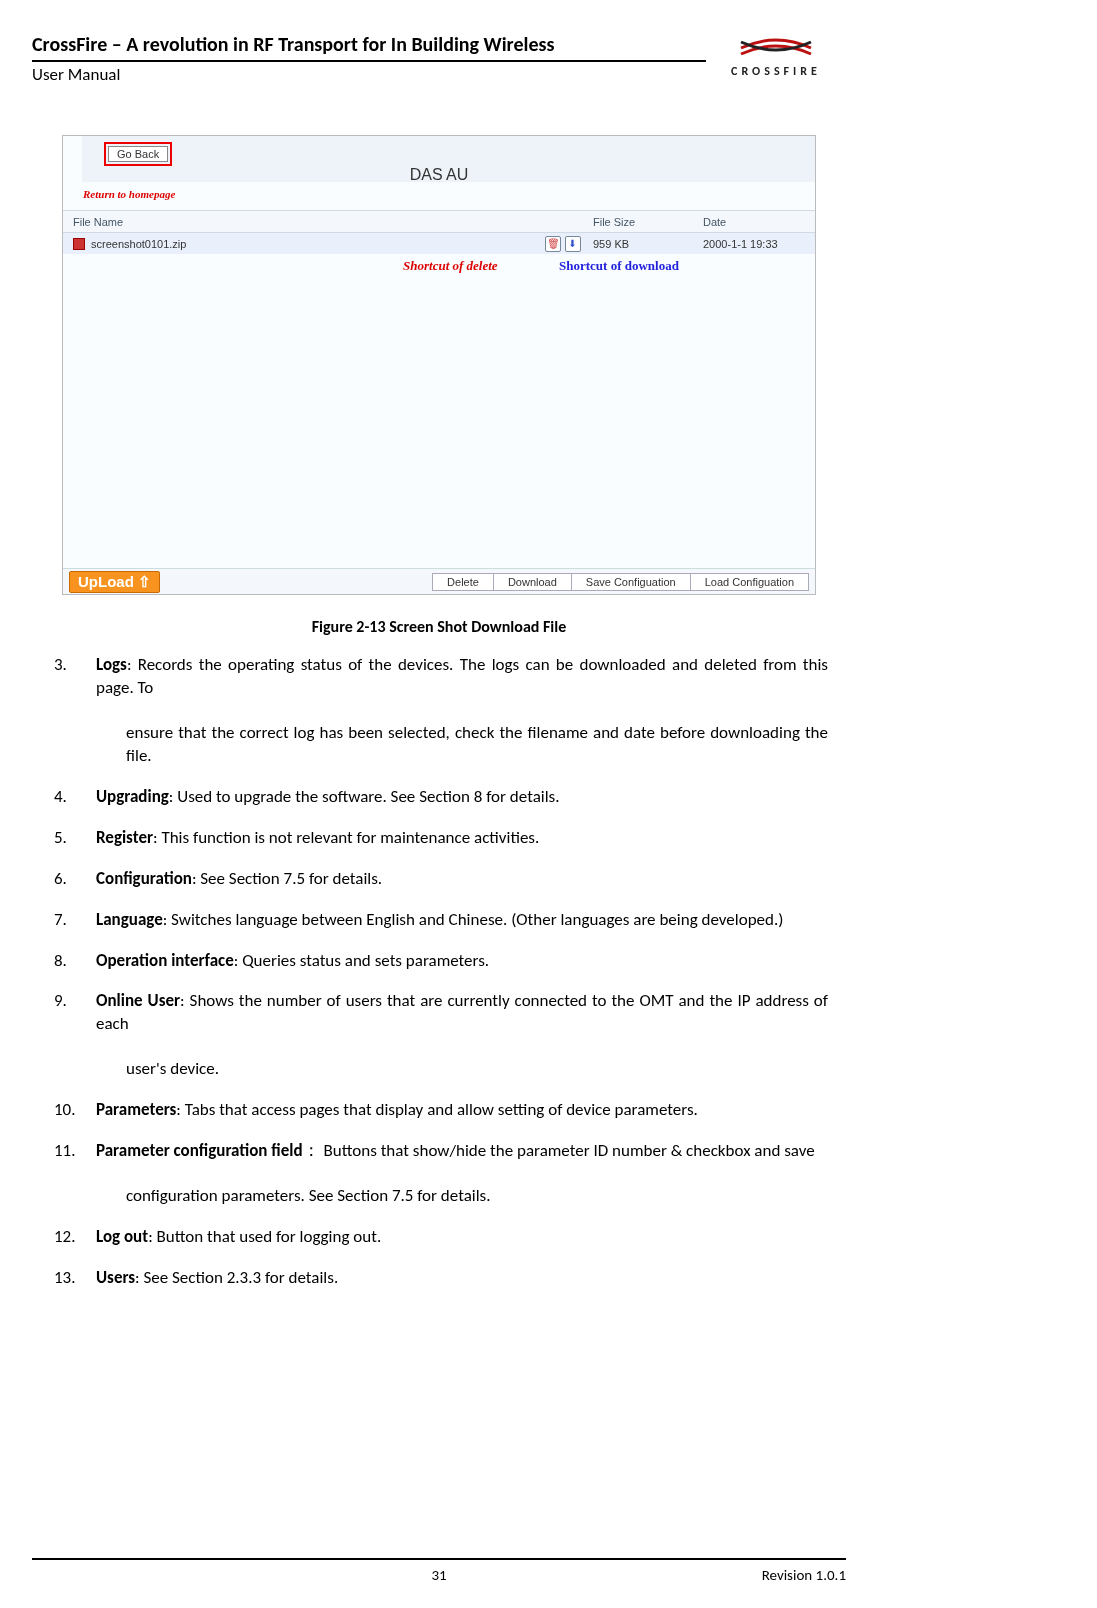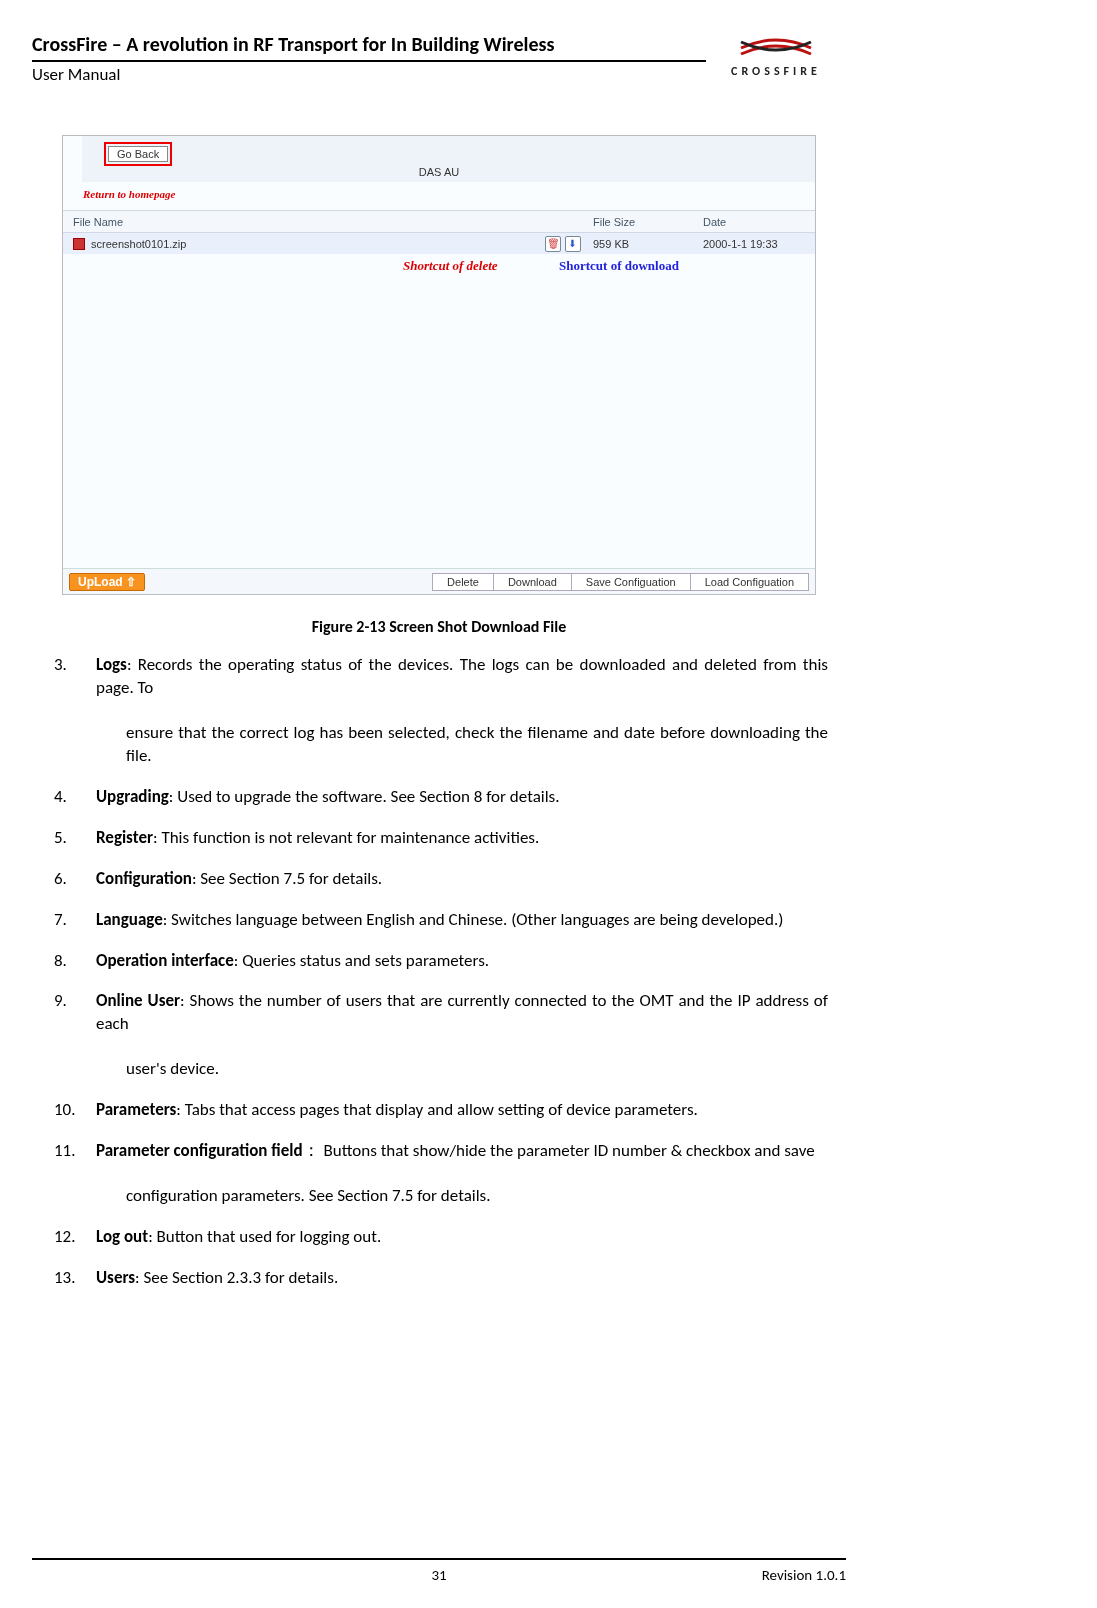--- a/index.html
+++ b/index.html
@@ -43,21 +43,21 @@
     position: absolute; left: 22px; top: 6px;
     border: 2px solid #e00; padding: 2px;
   }
   .goback-btn {
     display: inline-block;
     background: #fff;
     border: 1px solid #888;
     padding: 1px 8px;
     font-size: 11px;
   }
-  .dasau { position:absolute; left:0; right:0; top:30px; text-align:center; font-size:11px; color:#333; }
+  .dasau { position:absolute; left:0; right:0; top:30px; text-align:center; font-size:16px; color:#333; }
   .idas  { position:absolute; left:0; right:0; top:46px; text-align:center; font-size:12px; color:#333; }
   .ret-home {
     position:absolute; left:20px; top:52px;
     color:#d00; font-weight:700; font-style:italic; font-size:11px;
     font-family: "Times New Roman", serif;
   }
   .tbl { position:absolute; left:0; right:0; top:74px; }
   .tbl-head, .tbl-row { display:flex; align-items:center; height:22px; border-top:1px solid #d0dae6; }
   .tbl-head { background:#f4f8fc; color:#456; font-size:11px; }
   .tbl-row  { background:#eaf0fb; }
@@ -89,21 +89,21 @@
   .a-del { left:340px; top:122px; }
   .a-dl  { left:496px; top:122px; }
   .a-sel { left:770px; top:122px; }
   .shot-bot {
     position:absolute; left:0; right:0; bottom:0; height:26px;
     display:flex; align-items:center; background:#f4f8fc; border-top:1px solid #cdd;
     padding:0 6px;
   }
   .upload-btn {
     background:#f7931e;color:#fff;font-weight:700;border:1px solid #c86a00;
-    padding:1px 8px;border-radius:2px;font-size:12px;
+    padding:1px 8px;border-radius:2px;font-size:15px;
   }
   .spacer{flex:1;}
   .bot-btn {
     background:#fff;border:1px solid #aab;color:#333;padding:2px 14px;font-size:11px;
     margin-left:0;
   }
   .bot-btn + .bot-btn { border-left: none; }
   .fig-caption { text-align:center; font-weight:700; font-size:16px; margin:22px 0 14px 0; }
   
   .list { margin: 0 18px; font-size: 17px; line-height: 1.35; }

